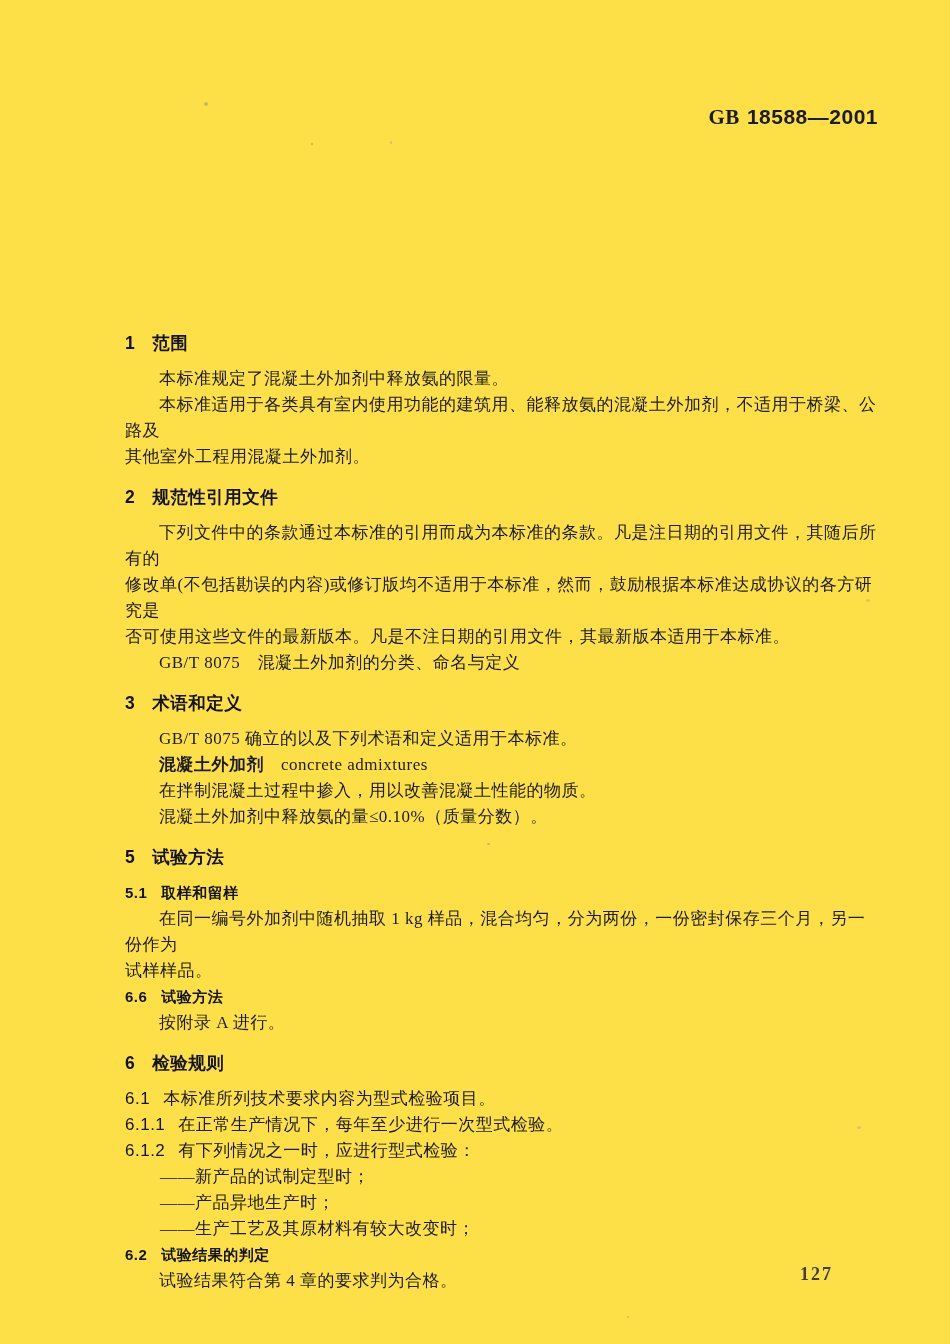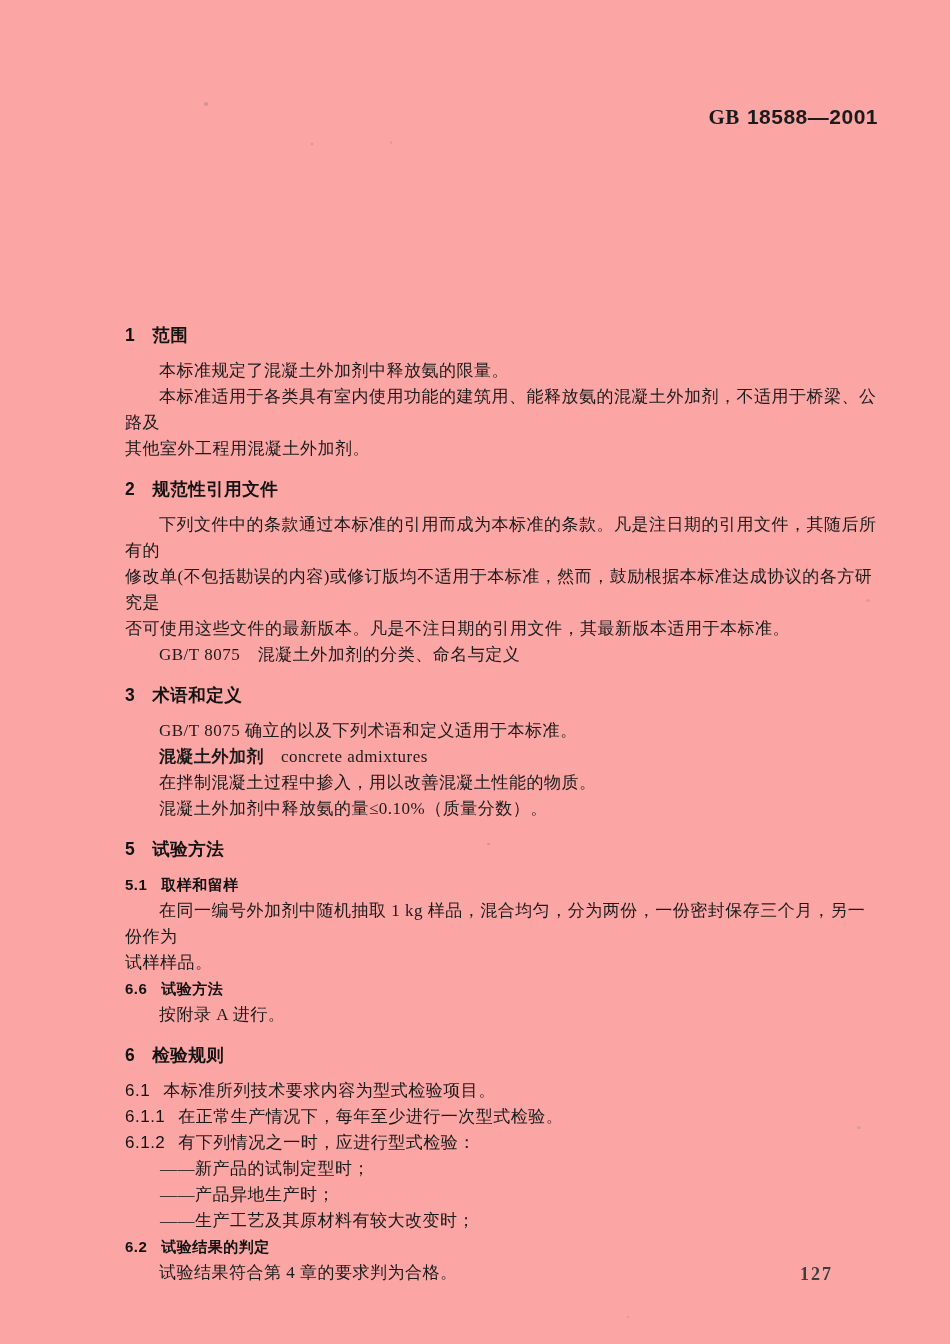--- a/index.html
+++ b/index.html
@@ -7,21 +7,21 @@
   body {
     background: #ffffff;
     font-family: "Liberation Serif", serif;
     color: #1b1b1b;
     position: relative;
     overflow: hidden;
   }
   .page {
     position: absolute;
     inset: 0;
-    background: #fca5a5;
+    background: #fde047;
   }
   
   .std-code {
     position: absolute;
     top: 104px;
     right: 72px;
     font-size: 21px;
     line-height: 25px;
     letter-spacing: 0.5px;
     white-space: nowrap;
@@ -45,21 +45,21 @@
     font-family: "Liberation Sans", sans-serif;
     font-weight: 700;
     font-size: 26px;
     letter-spacing: 2px;
     color: #141414;
   }
   
   .doc-body {
     position: absolute;
     left: 125px;
-    top: 308px;
+    top: 316px;
     width: 756px;
     font-size: 17px;
     line-height: 26px;
     letter-spacing: 0.5px;
   }
   .block { margin: 0; }
   .section-heading {
     font-family: "Liberation Sans", sans-serif;
     font-weight: 700;
     font-size: 17.5px;

